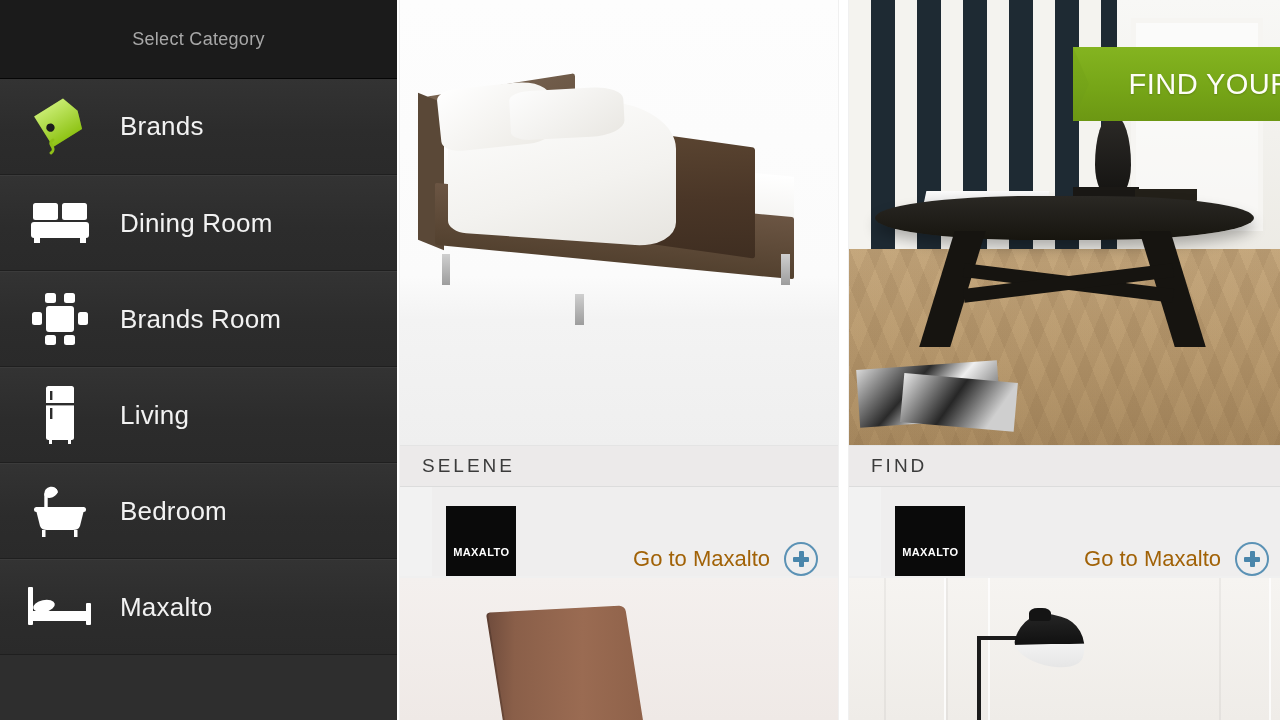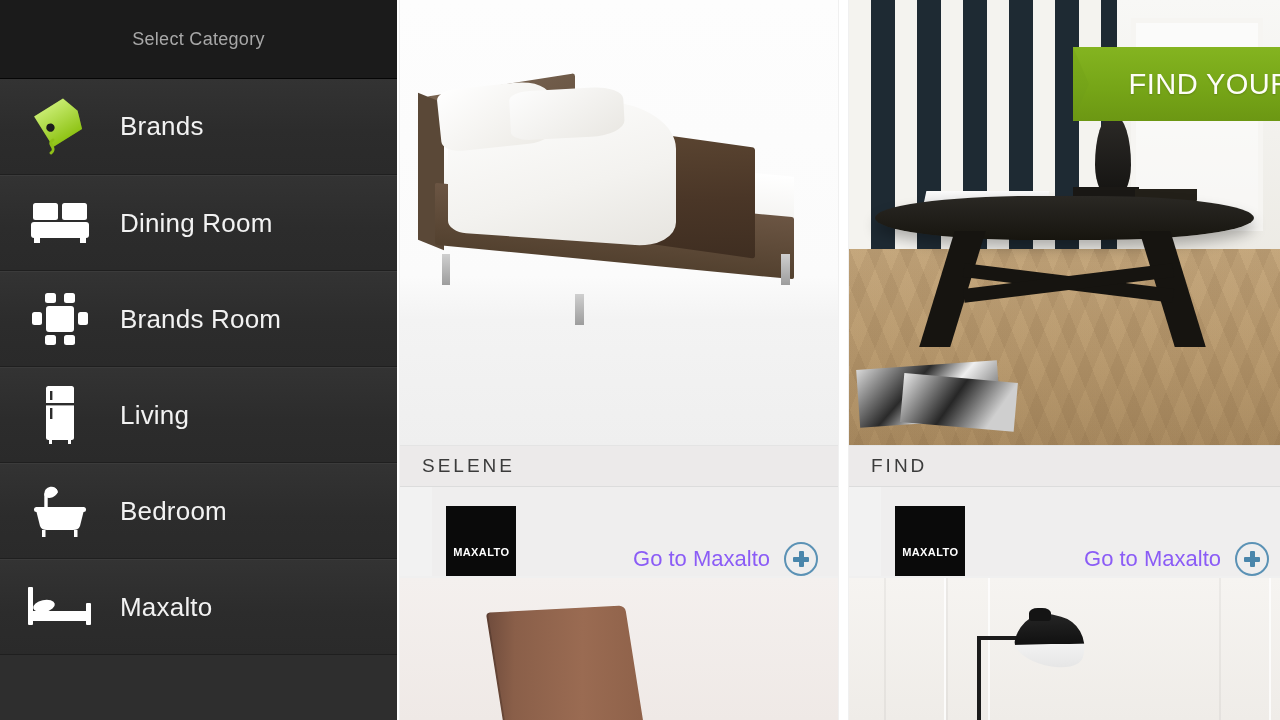--- a/index.html
+++ b/index.html
@@ -100,21 +100,21 @@
     padding-bottom:18px;
     flex:0 0 70px;
   }
   .brand-logo span {
     color:#fff; font-size:11.5px; letter-spacing:.4px; font-weight:700;
     transform:scaleX(.96);
   }
   .goto {
     margin-left:auto; display:flex; align-items:center; gap:14px;
   }
-  .goto-label { color:#8b5cf6; font-size:22px; font-weight:400; }
+  .goto-label { color:#a16207; font-size:22px; font-weight:400; }
   .plus-circle {
     width:34px; height:34px; border-radius:50%;
     border:2px solid #5b92b5; position:relative; flex:0 0 34px;
   }
   .plus-circle::before, .plus-circle::after {
     content:""; position:absolute; background:#4a86ab; border-radius:1px;
   }
   .plus-circle::before { left:50%; top:7px; width:5px; height:16px; margin-left:-2.5px; }
   .plus-circle::after { top:50%; left:7px; height:5px; width:16px; margin-top:-2.5px; }
 

